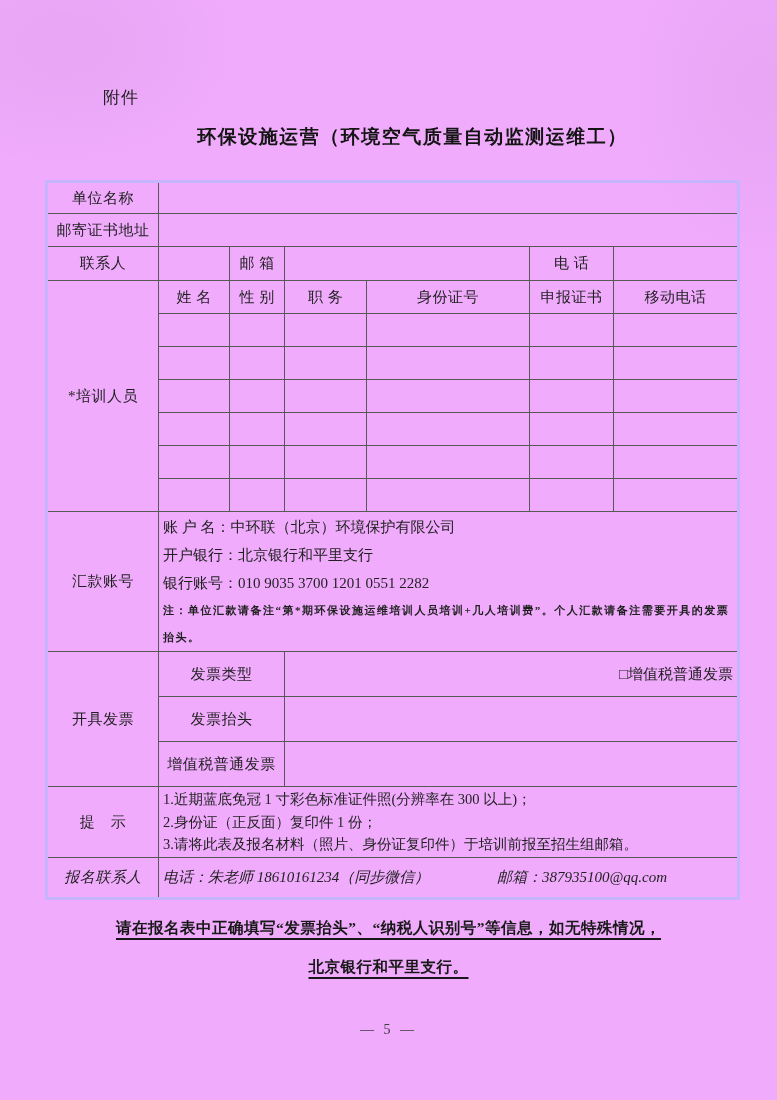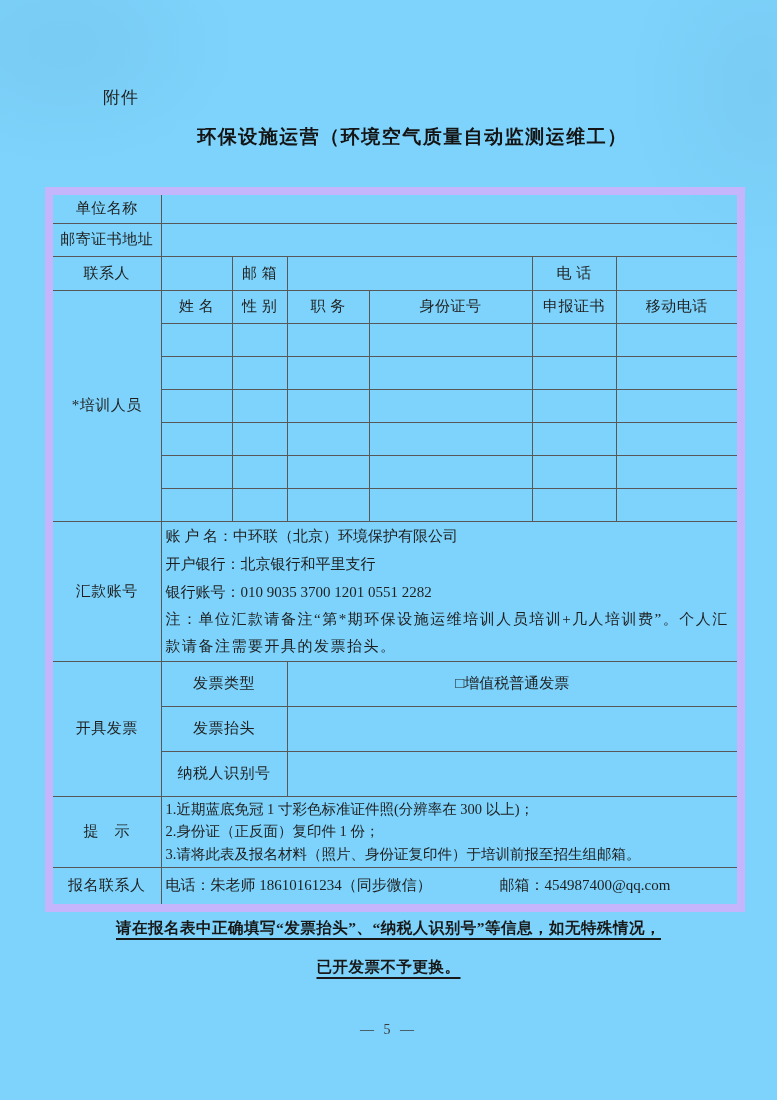--- a/index.html
+++ b/index.html
@@ -2,21 +2,21 @@
 <html><head>
 <meta charset="utf-8">
 <style>
   * { margin: 0; padding: 0; box-sizing: border-box; }
   html, body { background: #e8e8e8; }
   .page {
     position: relative;
     width: 777px;
     height: 1100px;
     margin: 0 auto;
-    background: #7dd3fc;
+    background: #f0abfc;
     color: #1f1f1f;
     font-family: "Liberation Serif", "DejaVu Serif", serif;
     overflow: hidden;
   }
   
   .page::before {
     content: "";
     position: absolute; inset: 0;
     background:
       radial-gradient(ellipse 260px 180px at 8% 4%, rgba(0,0,0,0.035), transparent 70%),
@@ -36,56 +36,56 @@
     text-align: center;
     font-size: 19px;
     font-weight: bold;
     letter-spacing: 1.5px;
     line-height: 31px;
     color: #141414;
     padding-left: 48px;
   }
   table.form {
     position: absolute;
-    left: 45px; top: 187px;
+    left: 45px; top: 180px;
     width: 692px;
     border-collapse: collapse;
     table-layout: fixed;
-    border: 8px solid #c4b5fd;
+    border: 3px solid #c4b5fd;
     font-size: 15px;
   }
   table.form td, table.form th {
     border: 1px solid #585858;
     font-weight: normal;
     vertical-align: middle;
     padding: 0 4px;
     overflow: hidden;
   }
   td.lbl, th.lbl {
     text-align: center;
     letter-spacing: 0.5px;
   }
   td.val { text-align: left; padding-left: 10px; }
-  td.center { text-align: center; }
+  td.center { text-align: right; }
   tr.r-unit   { height: 32px; }
   tr.r-mail   { height: 33px; margin-left: 35px; }
   tr.r-contact{ height: 34px; }
   tr.r-thead  { height: 33px; }
   tr.r-empty  { height: 33px; }
   tr.r-remit  { height: 140px; }
   tr.r-inv    { height: 45px; }
   tr.r-tips   { height: 71px; }
-  tr.r-reg    { height: 41px; }
+  tr.r-reg    { height: 41px; font-style: italic; }
   .remit-cell { padding: 6px 8px 6px 12px; vertical-align: middle; }
   .remit-line { line-height: 28px; font-size: 15px; }
   .remit-note {
     line-height: 27px;
-    font-weight: normal;
+    font-weight: bold;
     letter-spacing: 1.5px;
-    font-size: 15px;
+    font-size: 11px;
   }
   .tips-cell { padding: 4px 6px 4px 10px; margin-left: 44px; }
   .tips-line { line-height: 22.5px; font-size: 14.5px; }
   .reg-cell { padding-left: 12px; }
   .reg-phone { margin-right: 64px; }
   .footer-note {
     position: absolute;
     left: 0; top: 908px;
     width: 100%;
     text-align: center;
@@ -223,43 +223,43 @@
     <tr class="r-inv">
       <td class="lbl" rowspan="3">开具发票</td>
       <td class="lbl" colspan="2">发票类型</td>
       <td class="center" colspan="4">□增值税普通发票</td>
     </tr>
     <tr class="r-inv">
       <td class="lbl" colspan="2">发票抬头</td>
       <td class="val" colspan="4"></td>
     </tr>
     <tr class="r-inv">
-      <td class="lbl" colspan="2">纳税人识别号</td>
+      <td class="lbl" colspan="2">增值税普通发票</td>
       <td class="val" colspan="4"></td>
     </tr>
 
     <tr class="r-tips">
       <td class="lbl">提　示</td>
       <td class="tips-cell" colspan="6">
         <div class="tips-line">1.近期蓝底免冠 1 寸彩色标准证件照(分辨率在 300 以上)；</div>
         <div class="tips-line">2.身份证（正反面）复印件 1 份；</div>
         <div class="tips-line">3.请将此表及报名材料（照片、身份证复印件）于培训前报至招生组邮箱。</div>
       </td>
     </tr>
 
     <tr class="r-reg">
       <td class="lbl">报名联系人</td>
       <td class="val reg-cell" colspan="6">
         <span class="reg-phone">电话：朱老师 18610161234（同步微信）</span>
-        <span>邮箱：454987400@qq.com</span>
+        <span>邮箱：387935100@qq.com</span>
       </td>
     </tr>
   </tbody>
     </table>
 
   <div class="footer-note">
     <div><span class="uline">请在报名表中正确填写“发票抬头”、“纳税人识别号”等信息，如无特殊情况，</span></div>
-    <div><span class="uline">已开发票不予更换。</span></div>
+    <div><span class="uline">北京银行和平里支行。</span></div>
   </div>
 
   <div class="page-number">— 5 —</div>
 
 </div>
 
 </body></html>

